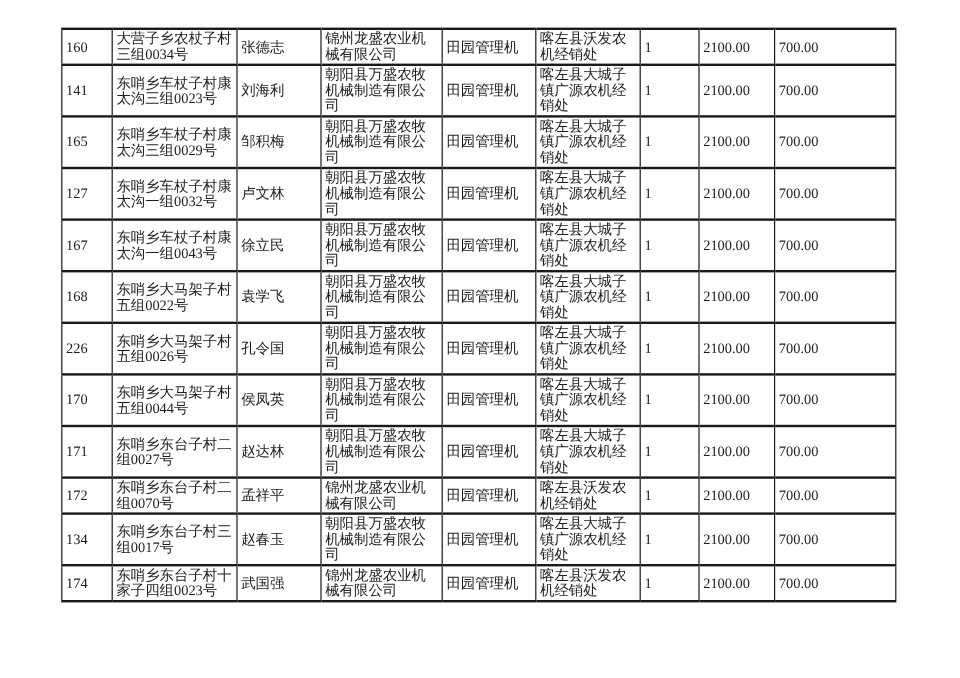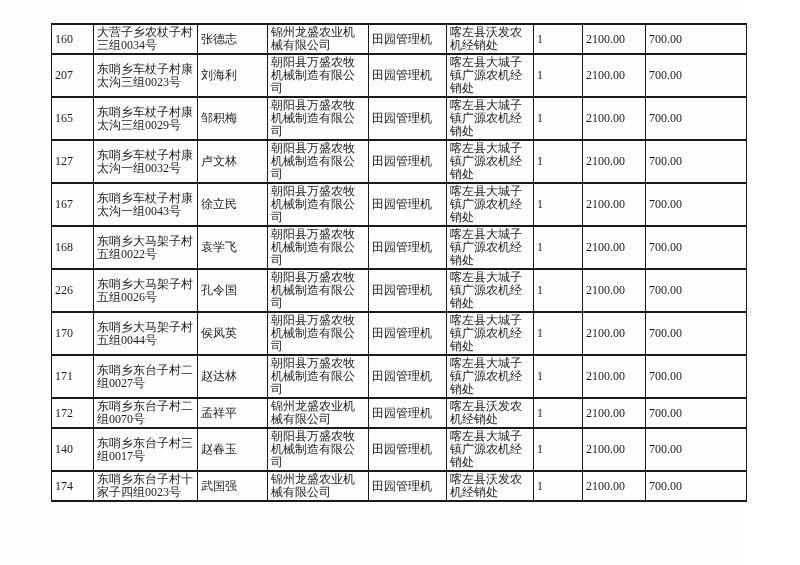--- a/index.html
+++ b/index.html
@@ -60,21 +60,21 @@
     <td class="col-address">大营子乡农杖子村三组0034号</td>
     <td class="col-name">张德志</td>
     <td class="col-manu">锦州龙盛农业机械有限公司</td>
     <td class="col-machine">田园管理机</td>
     <td class="col-dealer">喀左县沃发农机经销处</td>
     <td class="col-qty">1</td>
     <td class="col-price">2100.00</td>
     <td class="col-subsidy">700.00</td>
   </tr>
         <tr>
-    <td class="col-index">207</td>
+    <td class="col-index">141</td>
     <td class="col-address">东哨乡车杖子村康太沟三组0023号</td>
     <td class="col-name">刘海利</td>
     <td class="col-manu">朝阳县万盛农牧机械制造有限公司</td>
     <td class="col-machine">田园管理机</td>
     <td class="col-dealer">喀左县大城子镇广源农机经销处</td>
     <td class="col-qty">1</td>
     <td class="col-price">2100.00</td>
     <td class="col-subsidy">700.00</td>
   </tr>
         <tr>
@@ -159,21 +159,21 @@
     <td class="col-address">东哨乡东台子村二组0070号</td>
     <td class="col-name">孟祥平</td>
     <td class="col-manu">锦州龙盛农业机械有限公司</td>
     <td class="col-machine">田园管理机</td>
     <td class="col-dealer">喀左县沃发农机经销处</td>
     <td class="col-qty">1</td>
     <td class="col-price">2100.00</td>
     <td class="col-subsidy">700.00</td>
   </tr>
         <tr>
-    <td class="col-index">140</td>
+    <td class="col-index">134</td>
     <td class="col-address">东哨乡东台子村三组0017号</td>
     <td class="col-name">赵春玉</td>
     <td class="col-manu">朝阳县万盛农牧机械制造有限公司</td>
     <td class="col-machine">田园管理机</td>
     <td class="col-dealer">喀左县大城子镇广源农机经销处</td>
     <td class="col-qty">1</td>
     <td class="col-price">2100.00</td>
     <td class="col-subsidy">700.00</td>
   </tr>
         <tr>

